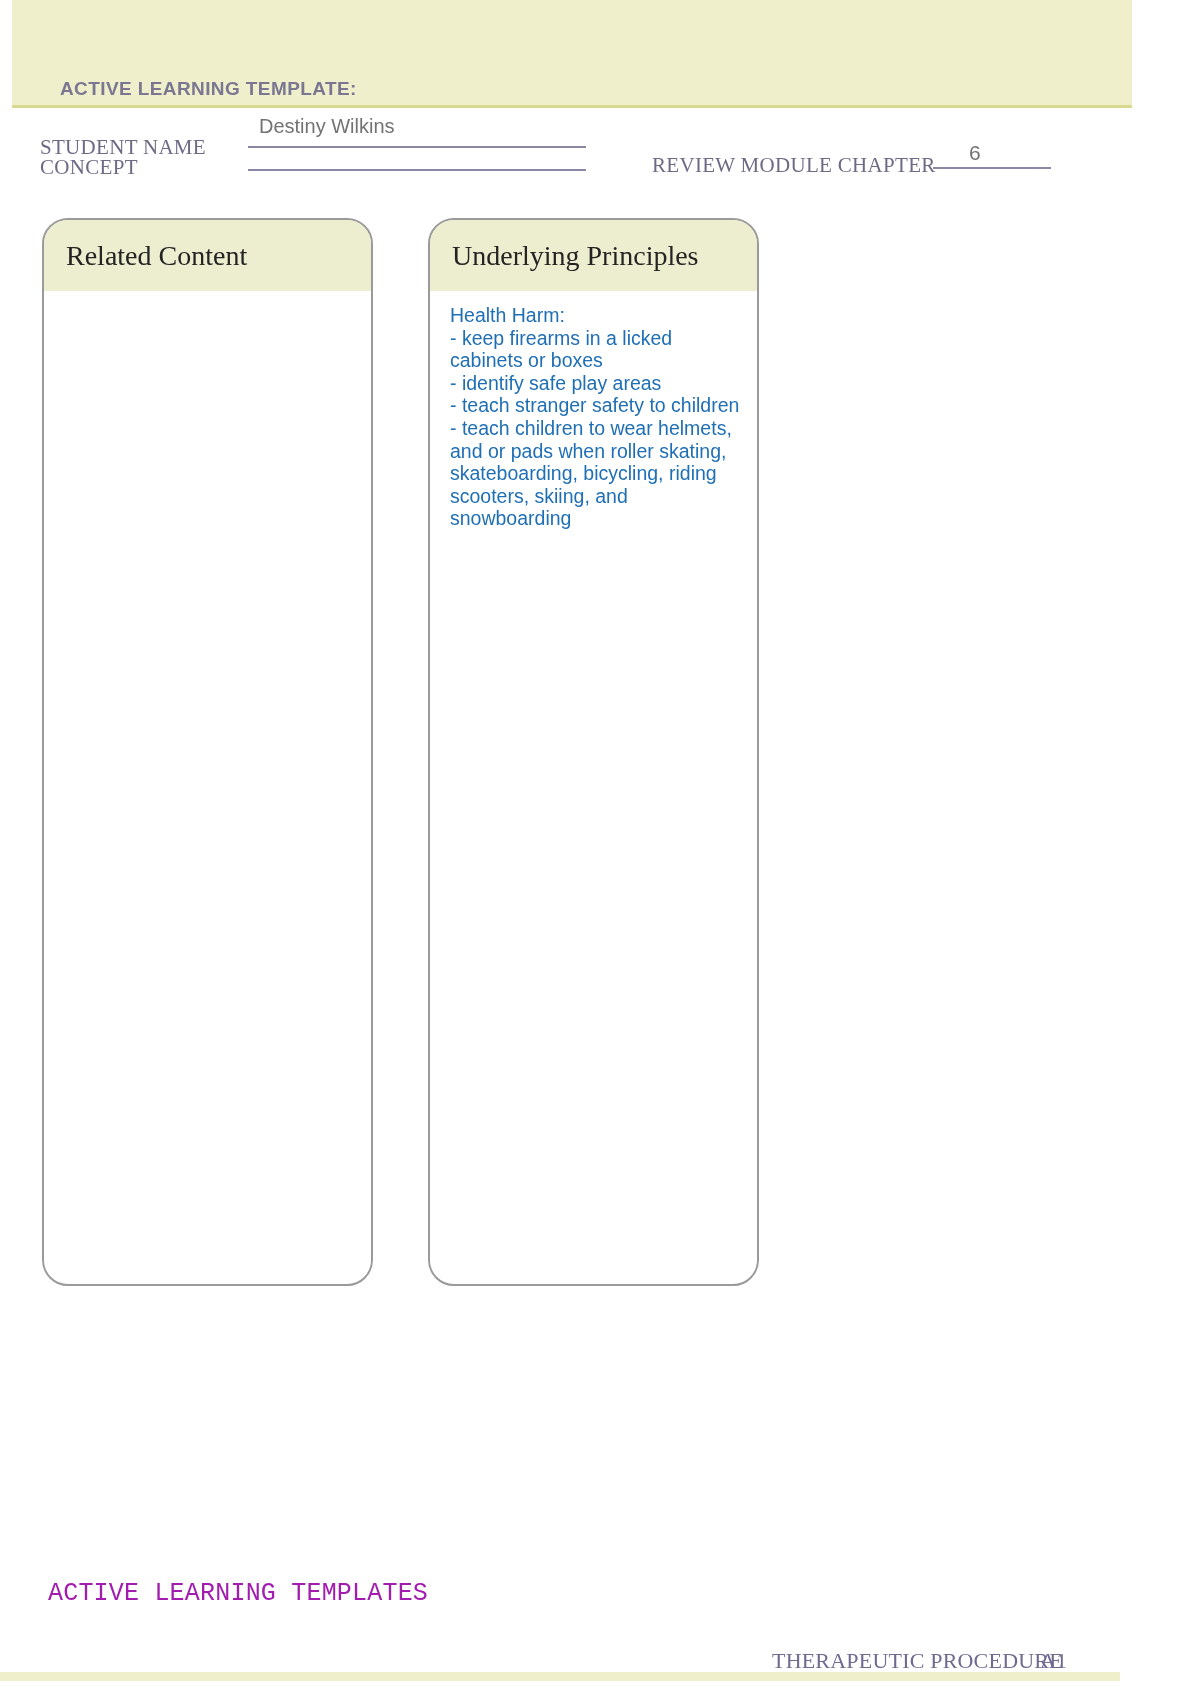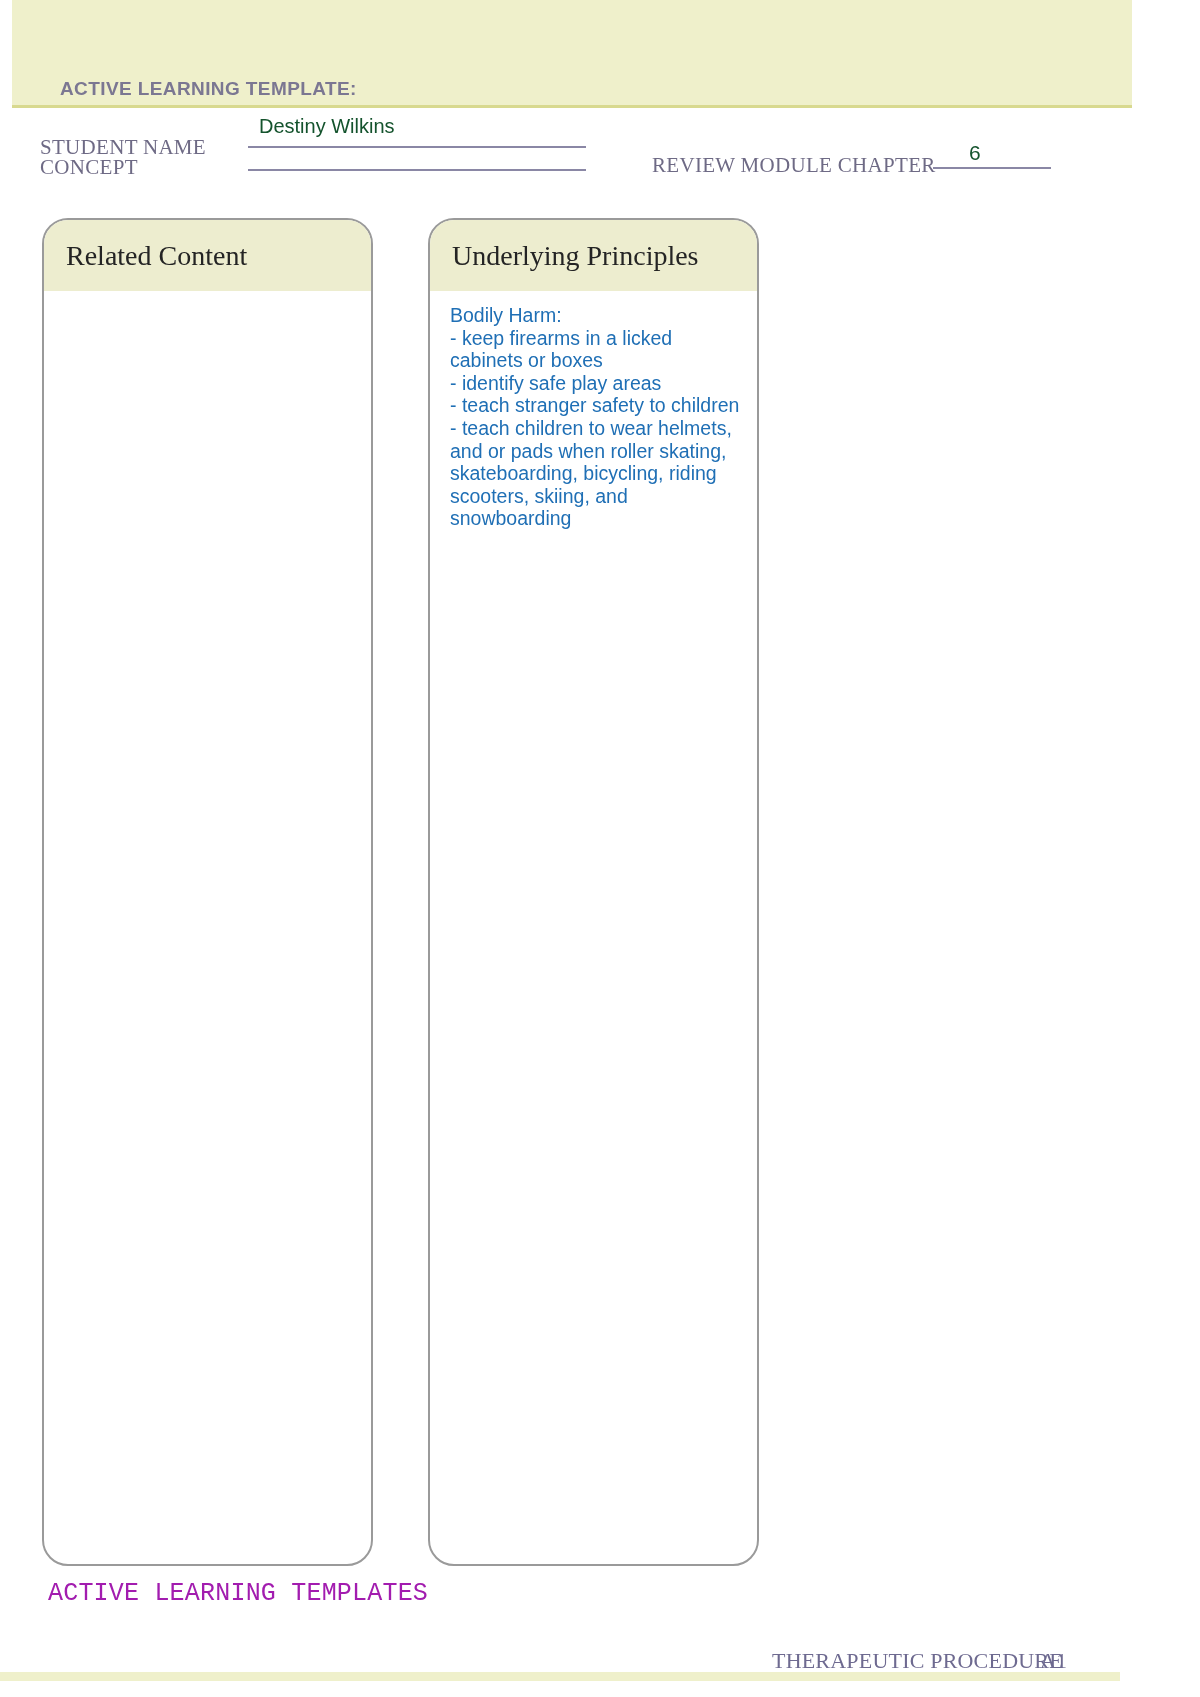--- a/index.html
+++ b/index.html
@@ -76,21 +76,21 @@
     border-bottom: 2px solid #8a87a5;
     height: 0;
   }
   .rule-student { left: 248px; top: 146px; width: 338px; }
   .rule-concept { left: 248px; top: 169px; width: 338px; }
   .rule-chapter { left: 933px; top: 167px; width: 118px; }
 
   .field-value {
     position: absolute;
     font-family: "Liberation Sans", sans-serif;
-    color: #14532d;
+    color: #737373;
     white-space: nowrap;
     text-align: center;
   }
   .value-student {
     left: 259px; top: 115px; font-size: 20px;
   }
   .value-concept {
     left: 254px; top: 146px; font-size: 21px;
   }
   .value-chapter {
@@ -101,21 +101,21 @@
   .columns {
     position: absolute;
     left: 0; top: 218px;
     width: 1120px;
     height: 1070px;
   }
   .col-box {
     position: absolute;
     top: 0;
     width: 331px;
-    height: 1348px;
+    height: 1068px;
     border: 2px solid #9a9a9a;
     border-radius: 26px 26px 26px 26px;
     background: #ffffff;
     box-sizing: border-box;
     overflow: hidden;
   }
   .col-1 { left: 42px; }
   .col-2 { left: 416px; margin-left: 12px; }
   .col-3 { left: 740px; }
 
@@ -211,21 +211,21 @@
     <div class="col-box col-1">
       <div class="col-head">
         <span class="col-head-text">Related Content</span>
       </div>
     </div>
 
     <div class="col-box col-2">
       <div class="col-head">
         <span class="col-head-text">Underlying Principles</span>
       </div>
-      <div class="col-body">Bodily Harm:
+      <div class="col-body">Health Harm:
 - keep firearms in a licked cabinets or boxes
 - identify safe play areas
 - teach stranger safety to children
 - teach children to wear helmets, and or pads when roller skating, skateboarding, bicycling, riding scooters, skiing, and snowboarding</div>
     </div>
 
 
   </div>
 
   <div class="footer-left">ACTIVE LEARNING TEMPLATES</div>

